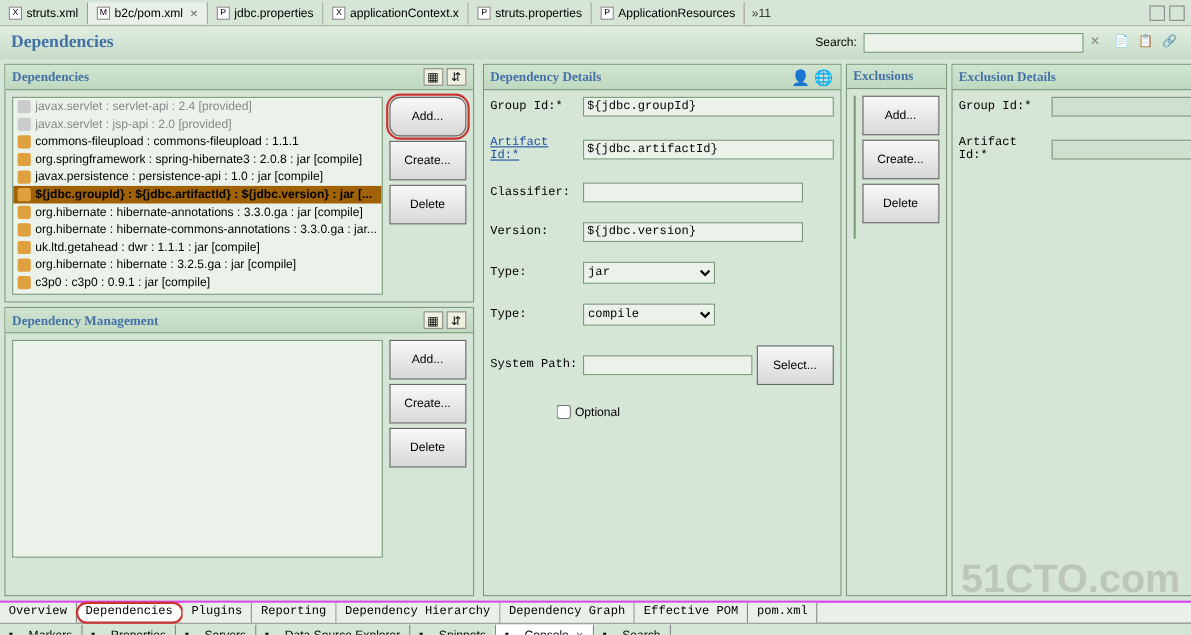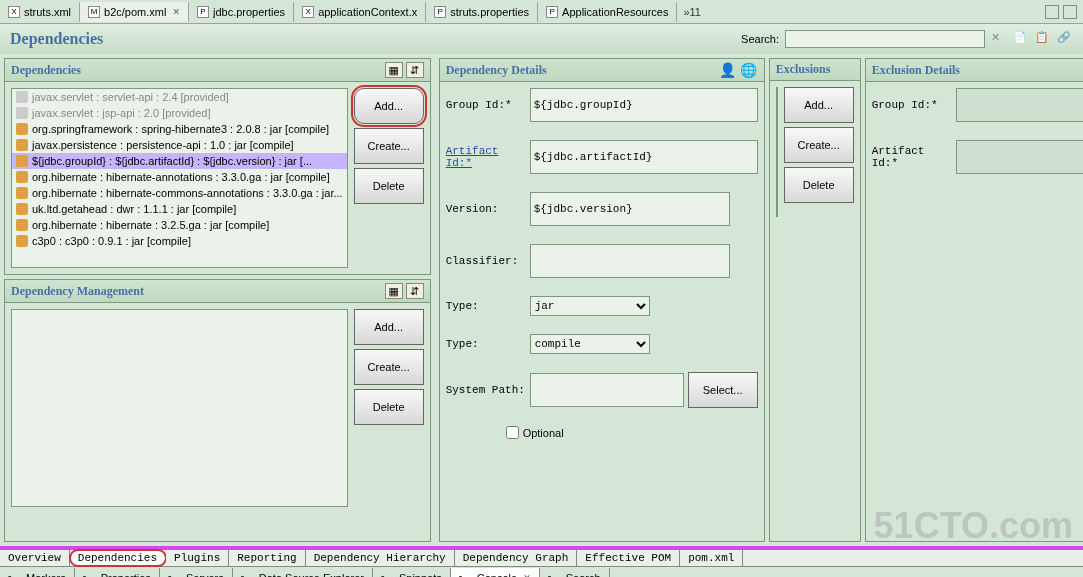--- a/index.html
+++ b/index.html
@@ -22,39 +22,39 @@
 .right-col { flex: 1; display: flex; flex-direction: row; padding: 4px; gap: 4px; }
 .section { border: 1px solid #7a9a7a; background: #d6e6d6; }
 .section-header { background: linear-gradient(#d0e4d0, #c0d8c0); padding: 3px 6px; display: flex; align-items: center; border-bottom: 1px solid #7a9a7a; }
 .section-title { color: #4472a8; font-weight: bold; font-family: Georgia, serif; font-size: 12px; }
 .section-icons { margin-left: auto; display: flex; gap: 3px; }
 .mini-btn { width: 18px; height: 16px; border: 1px solid #888; background: #f0f0e0; cursor: pointer; display: inline-flex; align-items: center; justify-content: center; }
 .deps-body { display: flex; padding: 6px; gap: 6px; }
 .deps-list { flex: 1; background: #eaf2ea; border: 1px solid #7a9a7a; height: 180px; overflow-y: auto; }
 .dep-item { padding: 2px 4px; display: flex; align-items: center; gap: 4px; font-family: 'Courier New', monospace; white-space: nowrap; overflow: hidden; }
 .dep-item.disabled { color: #888; }
-.dep-item.selected { background: #c4b5fd; }
+.dep-item.selected { background: #a16207; font-weight: bold; }
 .jar-icon { width: 12px; height: 12px; background: #e0a040; border-radius: 2px; display: inline-block; flex-shrink: 0; }
 .jar-icon.disabled { background: #ccc; }
 .btn-col { display: flex; flex-direction: column; gap: 4px; }
 .btn { padding: 11px 10px; border: 1px solid #666; background: linear-gradient(#f8f8f8, #d8d8d8); cursor: pointer; font-family: Liberation Sans, sans-serif; min-width: 70px; text-align: center; }
 .btn.highlighted { outline: 2px solid #cc3333; outline-offset: 1px; border-radius: 10px; }
 .dep-mgmt-body { display: flex; padding: 6px; gap: 6px; height: 210px; }
 .mgmt-list { flex: 1; background: #eaf2ea; border: 1px solid #7a9a7a; }
 .details-body { padding: 6px; }
 .form-row { display: flex; align-items: center; margin-bottom: 18px; gap: 4px; }
 .form-label { width: 80px; font-family: 'Courier New', monospace; }
 .form-label.link { color: #2050a0; text-decoration: underline; cursor: pointer; }
-.form-input { flex: 1; height: 18px; border: 1px solid #7a9a7a; background: #eaf2ea; padding: 16px 3px; font-family: 'Courier New', monospace; }
+.form-input { flex: 1; height: 18px; border: 1px solid #7a9a7a; background: #eaf2ea; padding: 0 3px; font-family: 'Courier New', monospace; }
 .form-select { width: 120px; height: 20px; border: 1px solid #7a9a7a; background: #eaf2ea; font-family: 'Courier New', monospace; }
 .checkbox-row { display: flex; align-items: center; gap: 4px; margin-left: 60px; }
 .excl-body { padding: 6px; display: flex; gap: 6px; }
 .excl-list { flex: 1; background: #eaf2ea; border: 1px solid #7a9a7a; height: 130px; }
 .excl-details .form-input { background: #d0e0d0; }
-.bottom-tabs { height: 20px; background: #e8f0e8; border-top: 4px solid #d946ef; display: flex; }
+.bottom-tabs { height: 20px; background: #e8f0e8; border-top: 2px solid #d946ef; display: flex; }
 .btab { padding: 2px 8px; border-right: 1px solid #888; font-family: 'Courier New', monospace; cursor: pointer; background: #e8f0e8; }
 .btab.active { background: #fff; }
 .btab.highlighted { outline: 2px solid #cc3333; outline-offset: -1px; border-radius: 10px; }
 .view-tabs { height: 22px; background: #d6e6d6; display: flex; align-items: center; border-top: 1px solid #888; }
 .vtab { padding: 3px 8px; display: flex; align-items: center; gap: 4px; border-right: 1px solid #888; cursor: pointer; }
 .vtab.active { background: #fff; }
 .vtab-icon { width: 14px; height: 14px; display: inline-block; }
 .person-icon { color: #d4a040; font-size: 14px; }
 .globe-icon { color: #4080c0; font-size: 14px; }
 .watermark { position: absolute; right: 10px; bottom: 30px; font-size: 36px; color: rgba(128,128,128,0.3); font-weight: bold; }
@@ -123,20 +123,24 @@
             <div class="dep-item disabled">
               <span class="jar-icon disabled"></span>
               <span>javax.servlet : servlet-api : 2.4 [provided]</span>
             </div>
             <div class="dep-item disabled">
               <span class="jar-icon disabled"></span>
               <span>javax.servlet : jsp-api : 2.0 [provided]</span>
             </div>
             <div class="dep-item">
               <span class="jar-icon"></span>
+              <span>commons-fileupload : commons-fileupload : 1.1.1</span>
+            </div>
+            <div class="dep-item">
+              <span class="jar-icon"></span>
               <span>org.springframework : spring-hibernate3 : 2.0.8 : jar [compile]</span>
             </div>
             <div class="dep-item">
               <span class="jar-icon"></span>
               <span>javax.persistence : persistence-api : 1.0 : jar [compile]</span>
             </div>
             <div class="dep-item selected">
               <span class="jar-icon"></span>
               <span>${jdbc.groupId} : ${jdbc.artifactId} : ${jdbc.version} : jar [...</span>
             </div>
@@ -201,26 +205,26 @@
       <div class="details-body">
         <div class="form-row">
             <span class="form-label">Group Id:*</span>
             <input class="form-input" value="${jdbc.groupId}" style="">
           </div>
         <div class="form-row">
             <span class="form-label link">Artifact Id:*</span>
             <input class="form-input" value="${jdbc.artifactId}" style="">
           </div>
         <div class="form-row">
+            <span class="form-label">Classifier:</span>
+            <input class="form-input" style="max-width: 200px;">
+          </div>
+        <div class="form-row">
             <span class="form-label">Version:</span>
             <input class="form-input" style="max-width: 200px;" value="${jdbc.version}">
-          </div>
-        <div class="form-row">
-            <span class="form-label">Classifier:</span>
-            <input class="form-input" style="max-width: 200px;">
           </div>
         <div class="form-row">
             <span class="form-label">Type:</span>
             <select class="form-select"><option>jar</option></select>
           </div>
         <div class="form-row">
             <span class="form-label">Type:</span>
             <select class="form-select"><option>compile</option></select>
           </div>
         <div class="form-row">

